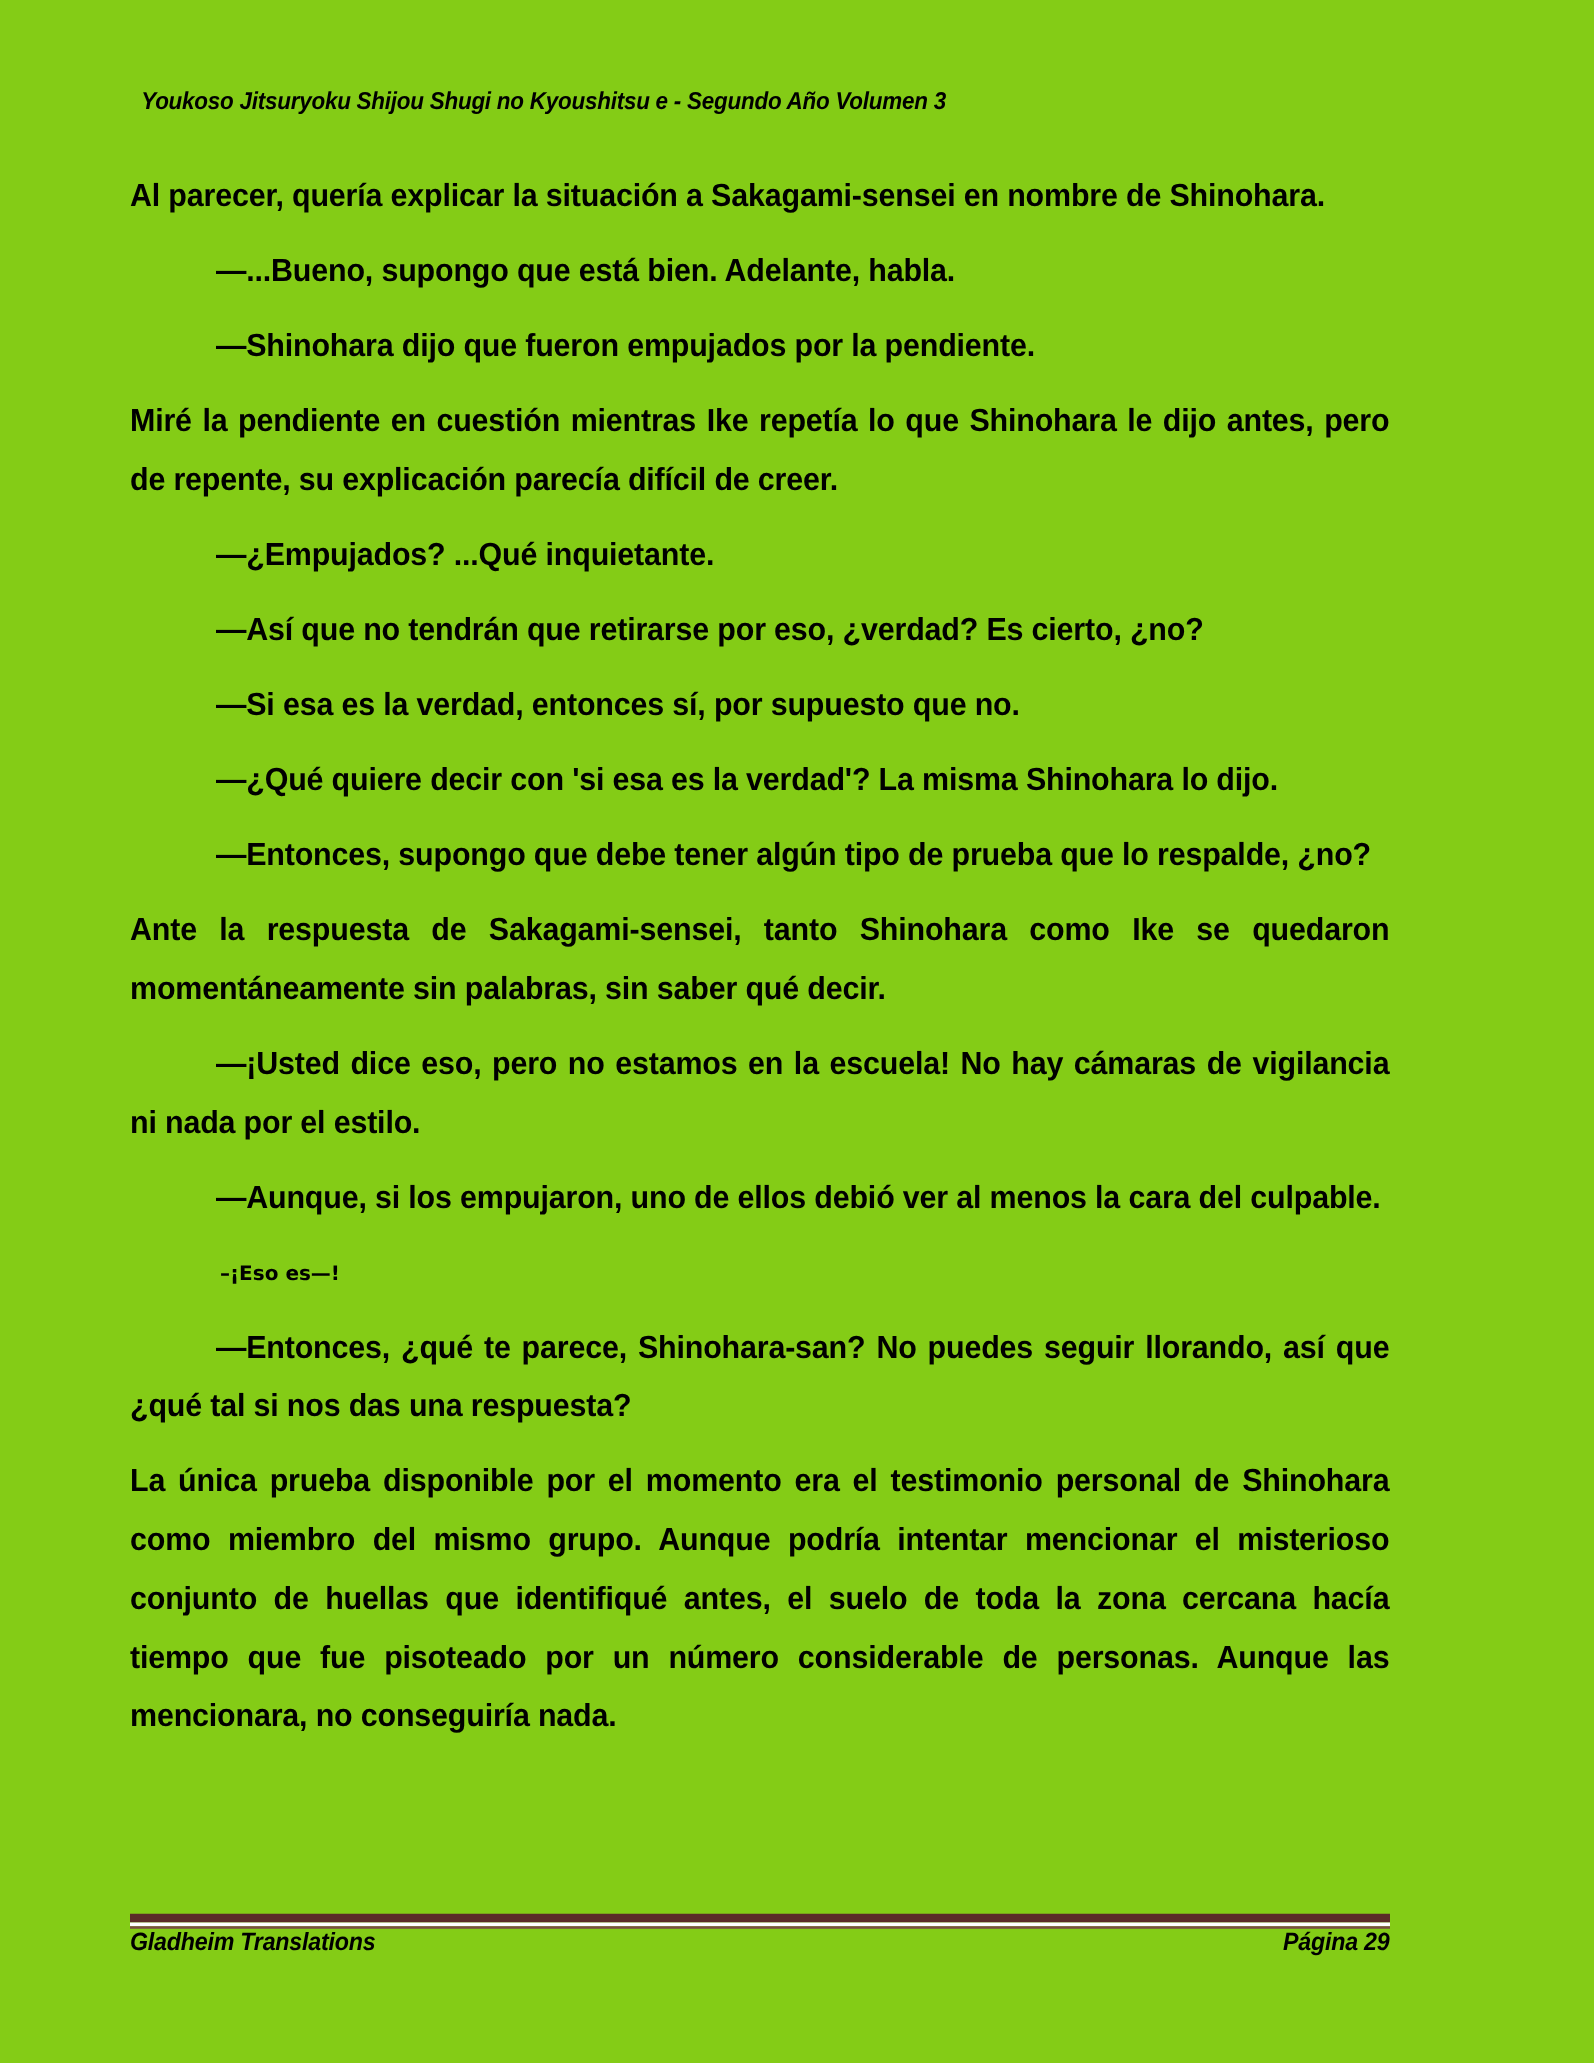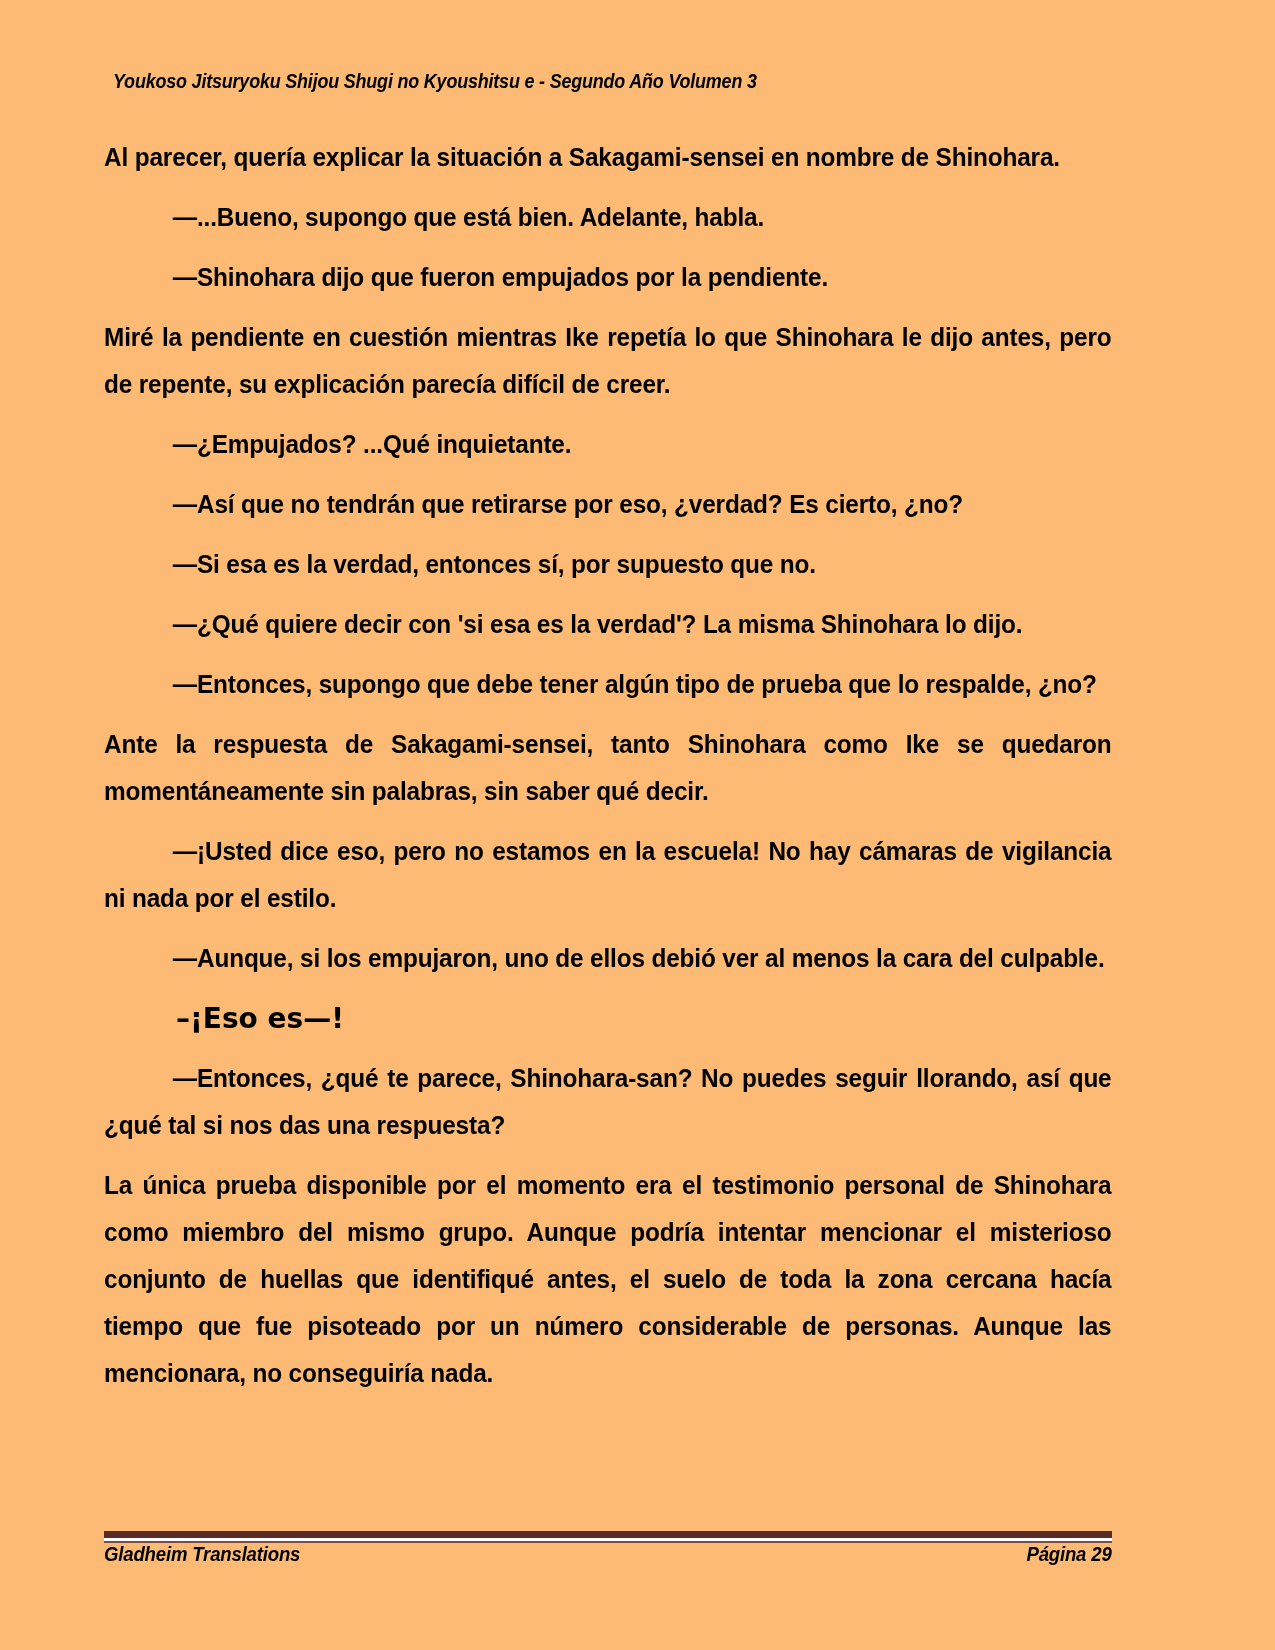--- a/index.html
+++ b/index.html
@@ -5,21 +5,21 @@
 <style>
   html, body {
     margin: 0;
     padding: 0;
     background: #ffffff;
   }
   .page {
     position: relative;
     width: 1275px;
     height: 1650px;
-    background: #fdba74;
+    background: #84cc16;
     box-sizing: border-box;
     overflow: hidden;
     font-family: "Liberation Sans", "DejaVu Sans", sans-serif;
     color: #000000;
   }
 
   
   .doc-header {
     position: absolute;
     left: 113px;
@@ -68,21 +68,21 @@
   }
 
   
   .para.narration {
     text-indent: 0;
   }
 
   
   .para.alt-face {
     font-family: "DejaVu Sans", "Liberation Sans", sans-serif;
-    font-size: 28px;
+    font-size: 16px;
     transform: scaleX(1);
     width: 1008px;
     letter-spacing: 0px;
     text-indent: 72px;
   }
 
   
   .doc-footer {
     position: absolute;
     left: 104px;

